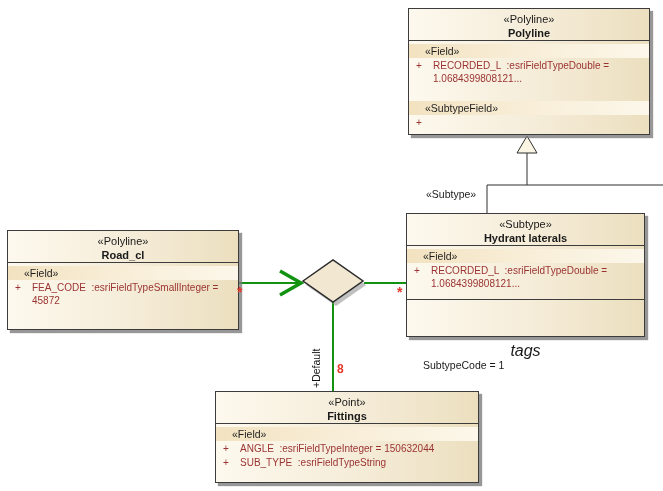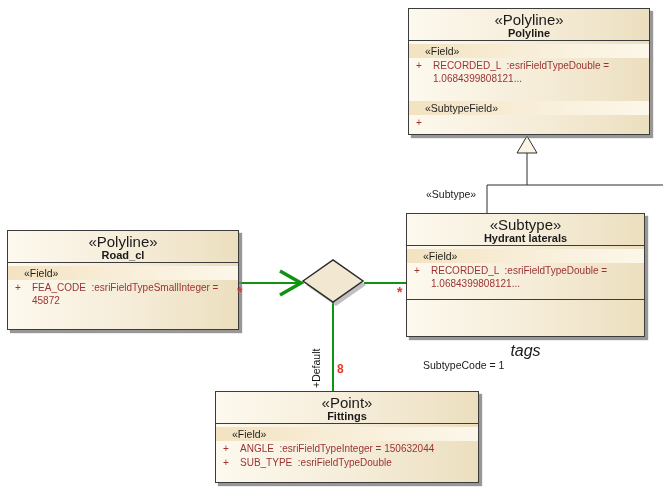--- a/index.html
+++ b/index.html
@@ -9,21 +9,21 @@
   }
   #connector-layer { position:absolute; left:0; top:0; z-index:1; }
 
   .node {
     position:absolute; z-index:2; box-sizing:border-box;
     border:1px solid #3c3c3c;
     background:linear-gradient(90deg,#fdf9ee 0%,#f5ecd8 55%,#ecdfbf 100%);
     box-shadow:3px 3px 1px rgba(125,125,125,0.8);
   }
   .hdr { border-bottom:1px solid #3c3c3c; text-align:center; padding-top:4px; }
-  .stereo { font-size:15px; line-height:13px; color:#1a1a1a; }
+  .stereo { font-size:11px; line-height:13px; color:#1a1a1a; }
   .name   { font-size:11px; line-height:14px; font-weight:bold; color:#1a1a1a; }
   .band {
     margin-top:3px; height:14px; line-height:14px; font-size:10.5px; color:#1f1f1f;
     padding-left:16px;
     background:linear-gradient(90deg,#f2e2c0 0%,#f8edd6 45%,#fcf7ea 100%);
   }
   .frow { display:flex; font-size:10px; line-height:13px; color:#9b3332; padding:1px 4px 0 7px; }
   .plus { width:17px; flex:0 0 17px; }
   .ftext { flex:1; white-space:pre-wrap; }
   .l2 { display:block; }
@@ -129,21 +129,21 @@
       <div class="name">Fittings</div>
     </div>
     <div class="comp1">
       <div class="band">«Field»</div>
       <div class="frow">
         <span class="plus">+</span>
         <span class="ftext"><span>ANGLE  :esriFieldTypeInteger = 150632044</span></span>
       </div>
       <div class="frow">
         <span class="plus">+</span>
-        <span class="ftext"><span>SUB_TYPE  :esriFieldTypeDouble</span></span>
+        <span class="ftext"><span>SUB_TYPE  :esriFieldTypeString</span></span>
       </div>
     </div>
   </div>
 
   <div class="lbl subtype-lbl">«Subtype»</div>
   <div class="lbl role-lbl">+Default</div>
   <div class="lbl mult mult-8">8</div>
   <div class="lbl mult star-left">*</div>
   <div class="lbl mult star-right">*</div>
 

